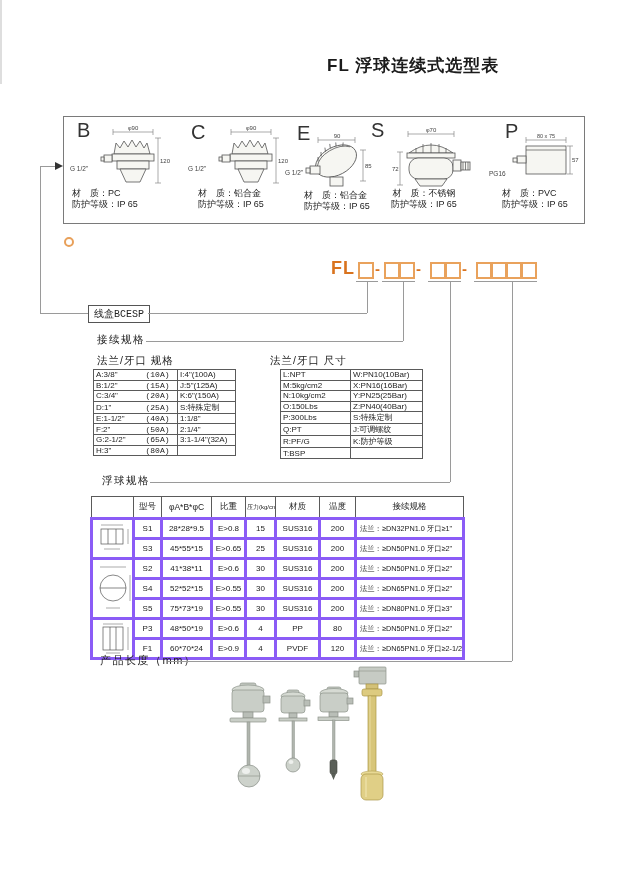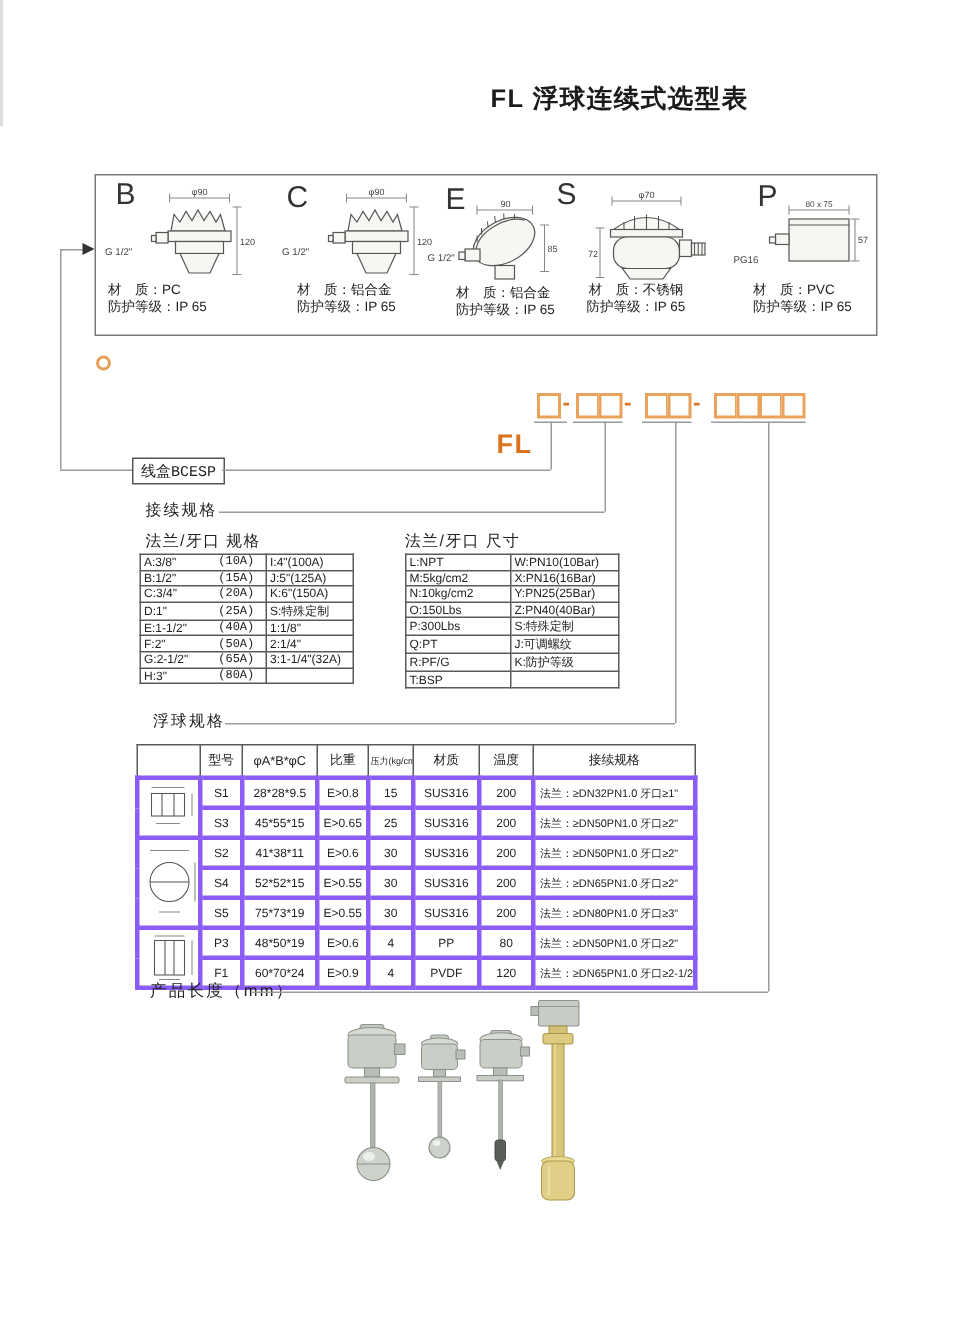--- a/index.html
+++ b/index.html
@@ -171,21 +171,21 @@
     <div><span>材　质：</span><span>PVC</span></div>
     <div><span>防护等级：</span><span>IP 65</span></div>
   </div>
 
   <div class="abs vl" style="left:40px;top:166px;height:147px;"></div>
   <div class="abs hl" style="left:40px;top:166px;width:17px;"></div>
   <div class="abs arrowhead" style="left:55px;top:162px;"></div>
 
   <div class="abs bullet" style="left:64px;top:237px;"></div>
 
-  <div class="abs flpre" style="left:331px;top:258px;margin-top:28px;">FL</div>
+  <div class="abs flpre" style="left:331px;top:258px;">FL</div>
   <div class="abs cbox" style="left:358px;top:262px;"></div>
   <div class="abs cdash" style="left:375px;top:260px;">-</div>
   <div class="abs cbox" style="left:384px;top:262px;"></div>
   <div class="abs cbox" style="left:399px;top:262px;"></div>
   <div class="abs cdash" style="left:416px;top:260px;">-</div>
   <div class="abs cbox" style="left:430px;top:262px;"></div>
   <div class="abs cbox" style="left:445px;top:262px;"></div>
   <div class="abs cdash" style="left:462px;top:260px;">-</div>
   <div class="abs cbox" style="left:476px;top:262px;"></div>
   <div class="abs cbox" style="left:491px;top:262px;"></div>
@@ -254,21 +254,21 @@
           <td>3:1-1/4"(32A)</td>
         </tr>
     <tr>
           <td class="nr">H:3"</td>
           <td class="nl">(80A)</td>
           <td></td>
         </tr>
   </tbody>
     </table>
 
-  <table class="abs spec" style="left:270px;top:369px;width:142px;">
+  <table class="abs spec" style="left:280px;top:369px;width:142px;">
     <colgroup>
         <col style="width:70px">
         <col style="width:72px">
       </colgroup>
     <tbody>
         <tr>
           <td>L:NPT</td>
           <td>W:PN10(10Bar)</td>
         </tr>
     <tr>

